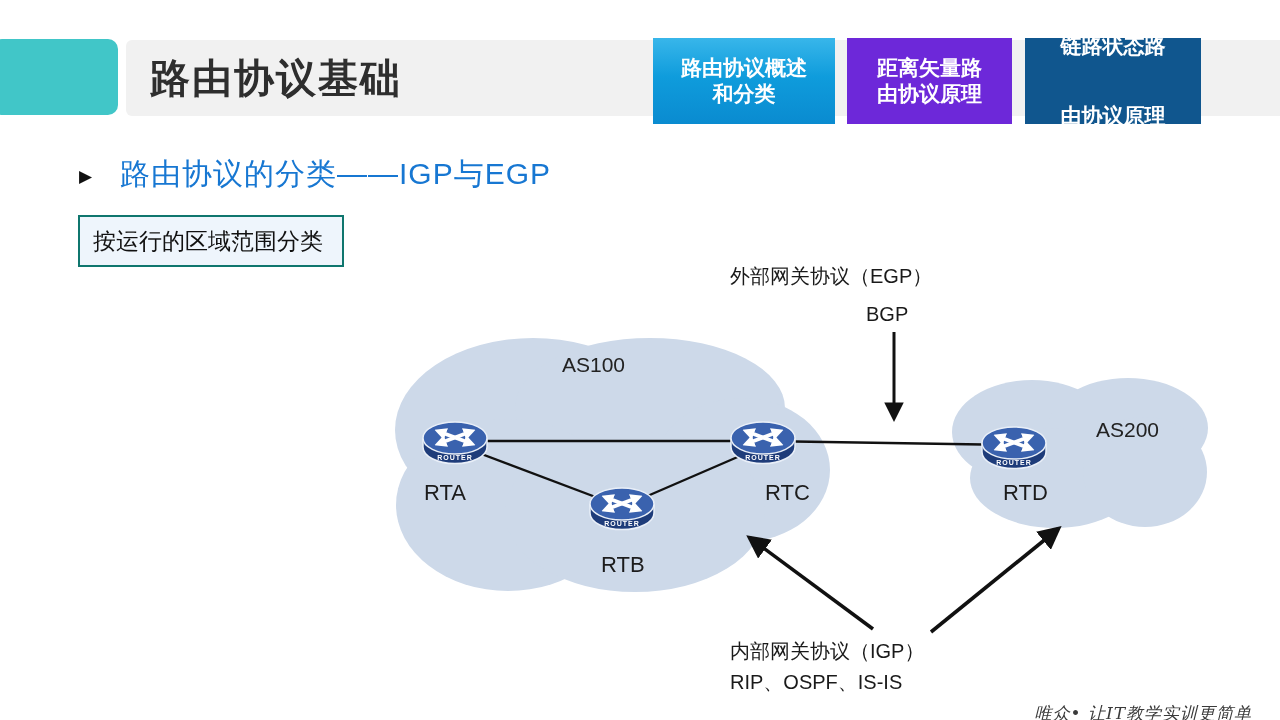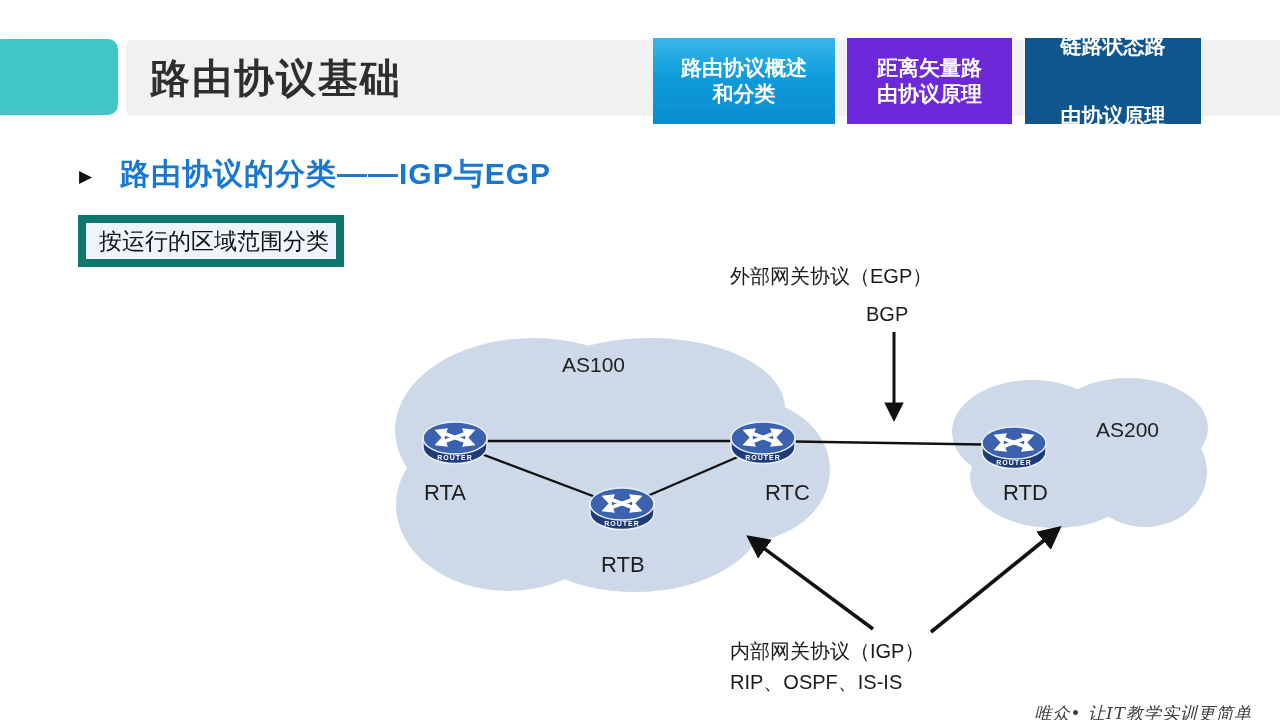--- a/index.html
+++ b/index.html
@@ -32,25 +32,25 @@
     background:linear-gradient(180deg,#38b6ea 0%,#0f9cdc 45%,#0a8bd0 100%);
   }
   .tab-2{left:847px;width:165px;background:#6d28d9;}
   .tab-3{left:1025px;width:176px;background:#10568e;gap:44px;}
   
   .bullet{
     position:absolute;left:79px;top:166px;font-size:17px;color:#111111;
   }
   .section-heading{
     position:absolute;left:120px;top:154px;
-    font-size:30px;font-weight:bold;color:#1777d2;letter-spacing:1px;
+    font-size:30px;font-weight:normal;color:#1777d2;letter-spacing:1px;
   }
   .classify-box{
     position:absolute;left:78px;top:215px;width:266px;height:52px;
-    box-sizing:border-box;border:8px solid #0f766e;background:#eef5fc;
+    box-sizing:border-box;border:2px solid #0f766e;background:#eef5fc;
     display:flex;align-items:center;padding-left:13px;
     font-size:23px;color:#111111;
   }
   
   .diagram-svg{position:absolute;left:0;top:0;}
   .watermark{
     position:absolute;right:28px;top:671px;width:300px;text-align:right;
     font-family:"DejaVu Serif", serif;font-style:italic;
     font-size:17px;color:#3a3a3a;letter-spacing:1px;margin-top:31px;
   }

